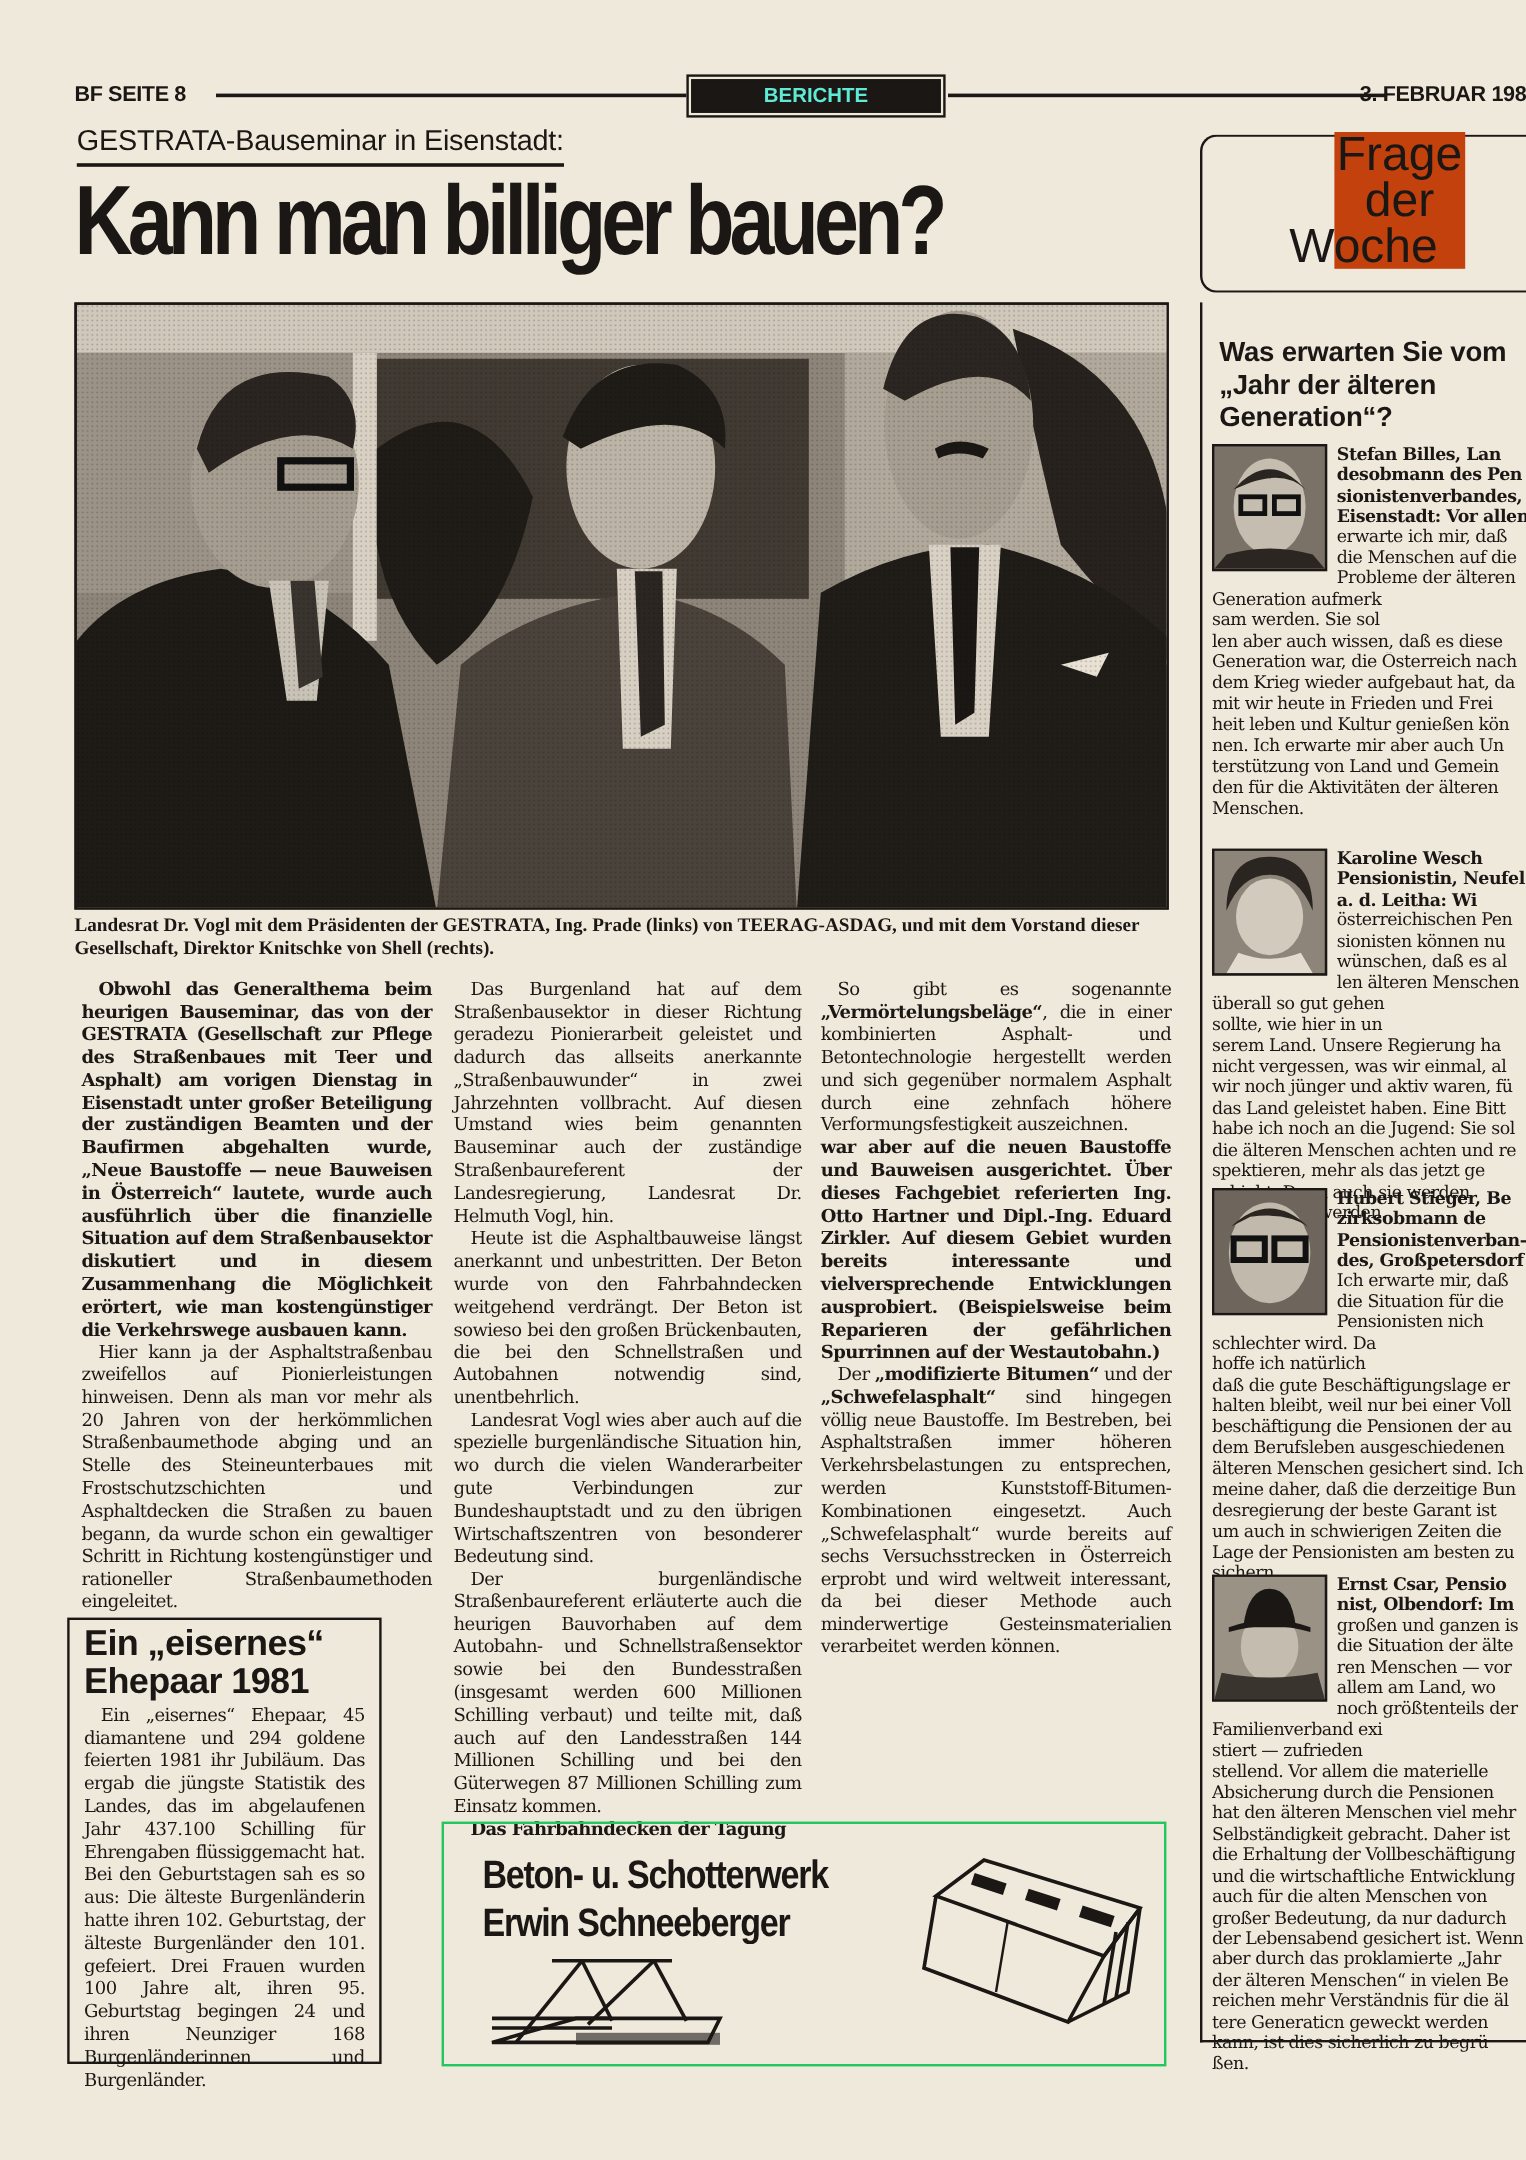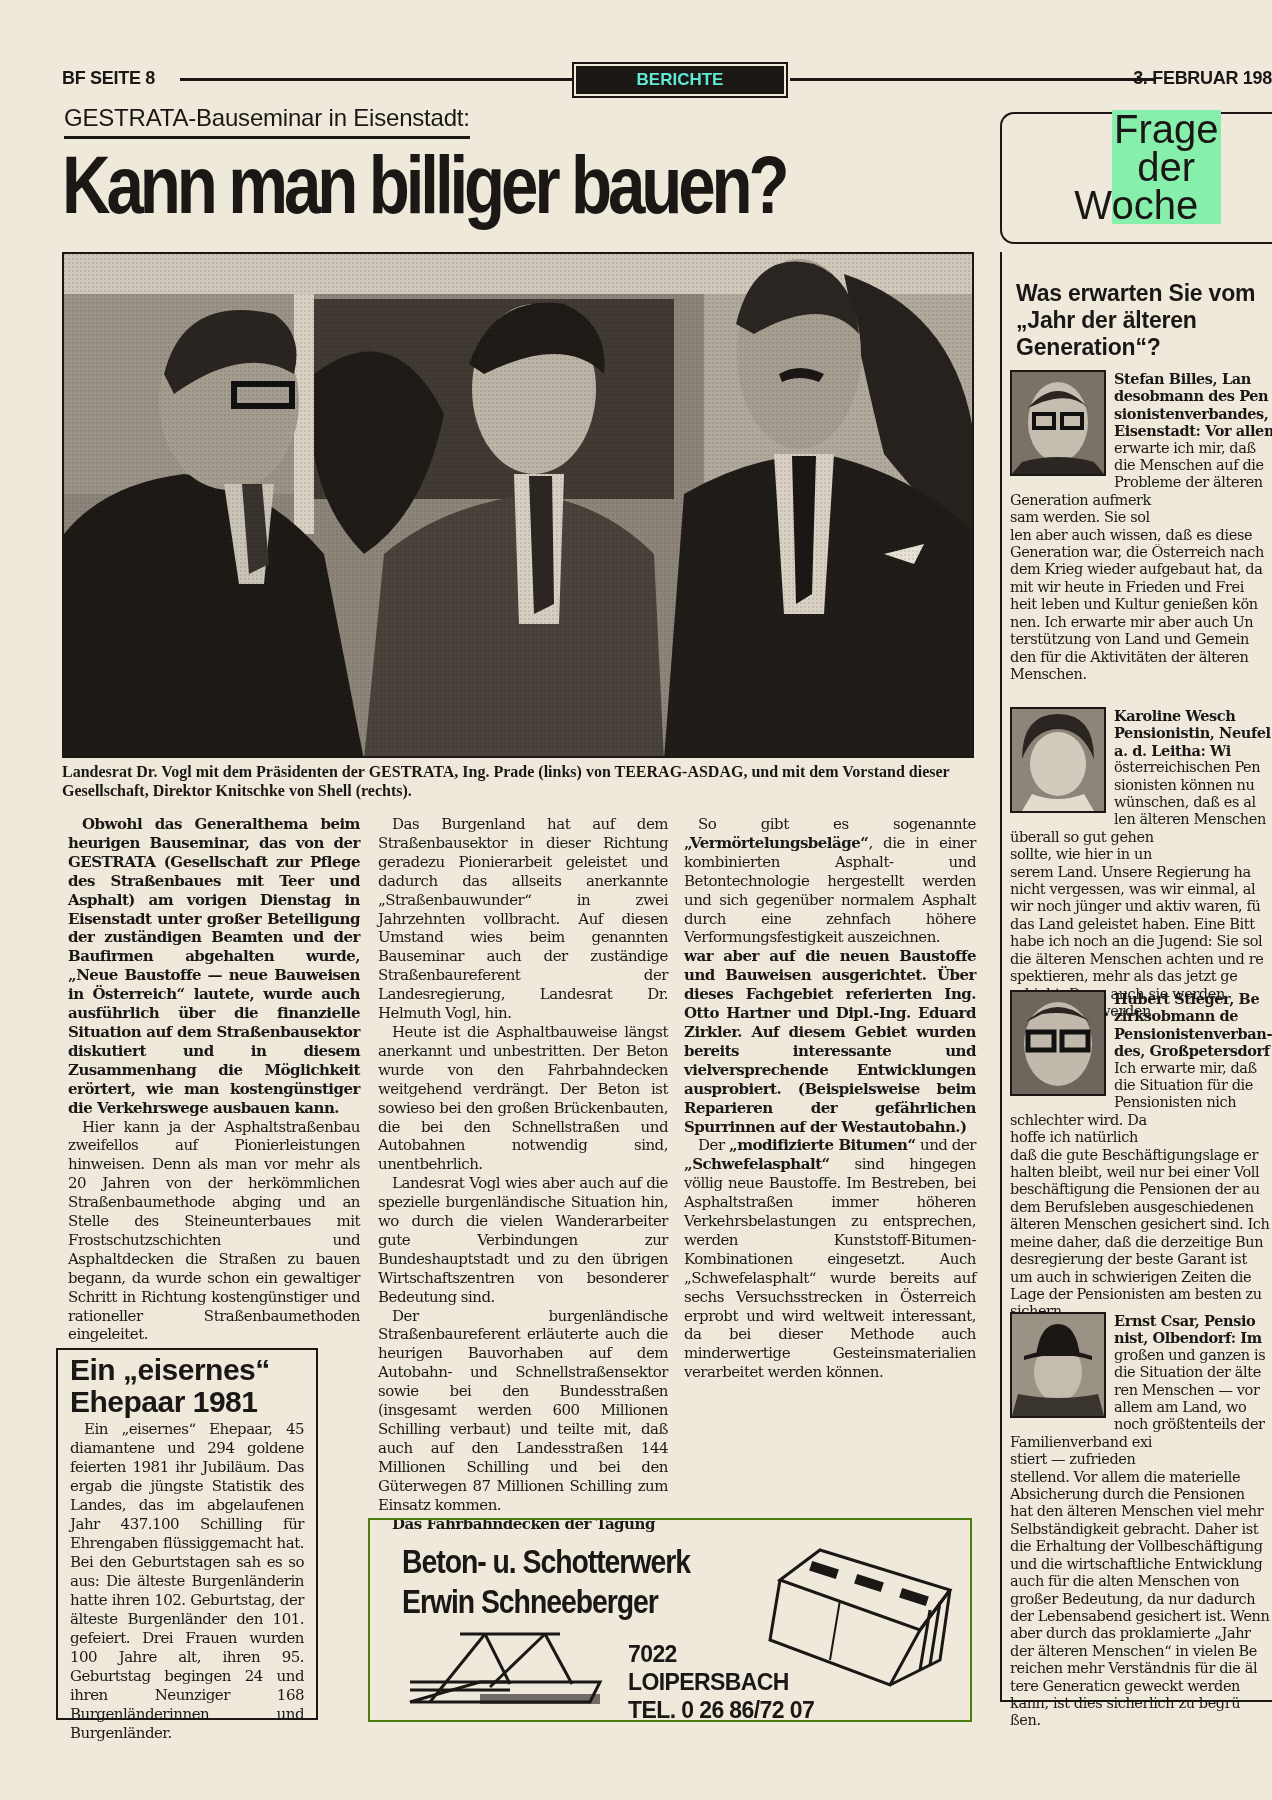--- a/index.html
+++ b/index.html
@@ -29,28 +29,28 @@
   .col b { font-weight:bold; }
   .col1 { top:815px; left:68px; width:292px; }
   .col2 { top:815px; left:378px; width:290px; }
   .col3 { top:815px; left:684px; width:292px; }
 
   .box1 { top:1348px; left:56px; width:262px; height:372px; border:2px solid #1b1714; box-sizing:border-box; padding:4px 12px; }
   .box1 h2 { margin:0; font:bold 30px "Liberation Sans", sans-serif; line-height:32px; letter-spacing:-0.5px; }
   .box1 .txt { font:15px "DejaVu Serif", serif; line-height:19px; text-align:justify; letter-spacing:-0.5px; margin-top:2px; }
   .box1 .txt p { margin:0; text-indent:14px; }
 
-  .ad { top:1518px; left:368px; width:604px; height:204px; border:2px solid #4d7c0f; box-sizing:border-box; }
+  .ad { top:1518px; left:368px; width:604px; height:204px; border:2px solid #22c55e; box-sizing:border-box; }
   .ad .name { position:absolute; left:32px; top:22px; font:bold 33px "Liberation Sans", sans-serif; line-height:40px; letter-spacing:-1.2px; transform:scaleX(0.86); transform-origin:left top; white-space:nowrap; }
   .ad .addr { position:absolute; left:258px; top:120px; font:bold 23px "Liberation Sans", sans-serif; line-height:28px; letter-spacing:-0.6px; }
 
   
   .side { top:112px; left:1000px; width:272px; height:1590px; }
   .frage-box { position:absolute; left:0; top:0; width:290px; height:132px; border:2px solid #1b1714; border-right:none; border-radius:14px 0 0 14px; box-sizing:border-box; }
-  .frage { position:absolute; left:112px; top:-2px; font:40px "Liberation Sans", sans-serif; line-height:38px; text-align:center; background:#86efac; padding:0 2px; }
+  .frage { position:absolute; left:112px; top:-2px; font:40px "Liberation Sans", sans-serif; line-height:38px; text-align:center; background:#c2410c; padding:0 2px; }
   .side-rule { position:absolute; left:0; top:140px; width:2px; height:1450px; background:#1b1714; }
   .side-bottom { position:absolute; left:0; top:1588px; width:272px; height:2px; background:#1b1714; }
   .q { position:absolute; left:16px; top:168px; width:270px; font:bold 23px "Liberation Sans", sans-serif; line-height:27px; white-space:nowrap; letter-spacing:-0.2px; }
   .entry { position:absolute; left:10px; width:285px; font:14.5px "DejaVu Serif", serif; line-height:17.4px; letter-spacing:-0.4px; text-align:justify; white-space:nowrap; overflow:hidden; }
   .entry .pic { float:left; width:92px; height:102px; border:2px solid #1b1714; margin:0 8px 2px 0; background:#6e665c; position:relative; overflow:hidden; }
   .entry .line { display:block; overflow:hidden; }
   .entry b { font-weight:bold; }
 </style>
 </head>
 <body>
@@ -143,25 +143,20 @@
     <path d="M10 70 L190 70 L200 50 L80 50Z" fill="none" stroke="#1b1714" stroke-width="3"></path>
     <rect x="80" y="62" width="120" height="10" fill="#1b1714" opacity="0.6"></rect>
     <line x1="10" y1="50" x2="110" y2="50" stroke="#1b1714" stroke-width="3"></line>
     <line x1="10" y1="58" x2="110" y2="58" stroke="#1b1714" stroke-width="3"></line>
     <line x1="60" y1="2" x2="160" y2="2" stroke="#1b1714" stroke-width="3"></line>
     <line x1="85" y1="2" x2="30" y2="70" stroke="#1b1714" stroke-width="3"></line>
     <line x1="85" y1="2" x2="110" y2="52" stroke="#1b1714" stroke-width="3"></line>
     <line x1="145" y1="2" x2="90" y2="55" stroke="#1b1714" stroke-width="3"></line>
     <line x1="145" y1="2" x2="172" y2="52" stroke="#1b1714" stroke-width="3"></line>
   </svg>
-  <div class="addr">
-    <div>7022</div>
-    <div>LOIPERSBACH</div>
-    <div>TEL. 0 26 86/72 07</div>
-  </div>
   <svg style="position:absolute;left:390px;top:20px" width="200" height="150" viewBox="0 0 200 150">
     <path d="M20 40 L60 10 L190 50 L160 90 Z" fill="none" stroke="#1b1714" stroke-width="3"></path>
     <path d="M20 40 L10 100 L130 145 L160 90" fill="none" stroke="#1b1714" stroke-width="3"></path>
     <path d="M160 90 L190 50 L180 120 L130 145" fill="none" stroke="#1b1714" stroke-width="3"></path>
     <line x1="80" y1="60" x2="70" y2="120" stroke="#1b1714" stroke-width="2"></line>
     <rect x="50" y="25" width="28" height="10" transform="rotate(18 64 30)" fill="#1b1714"></rect>
     <rect x="95" y="38" width="28" height="10" transform="rotate(18 109 43)" fill="#1b1714"></rect>
     <rect x="140" y="52" width="28" height="10" transform="rotate(18 154 57)" fill="#1b1714"></rect>
     <line x1="170" y1="70" x2="160" y2="130" stroke="#1b1714" stroke-width="3"></line>
     <line x1="180" y1="62" x2="170" y2="125" stroke="#1b1714" stroke-width="3"></line>

